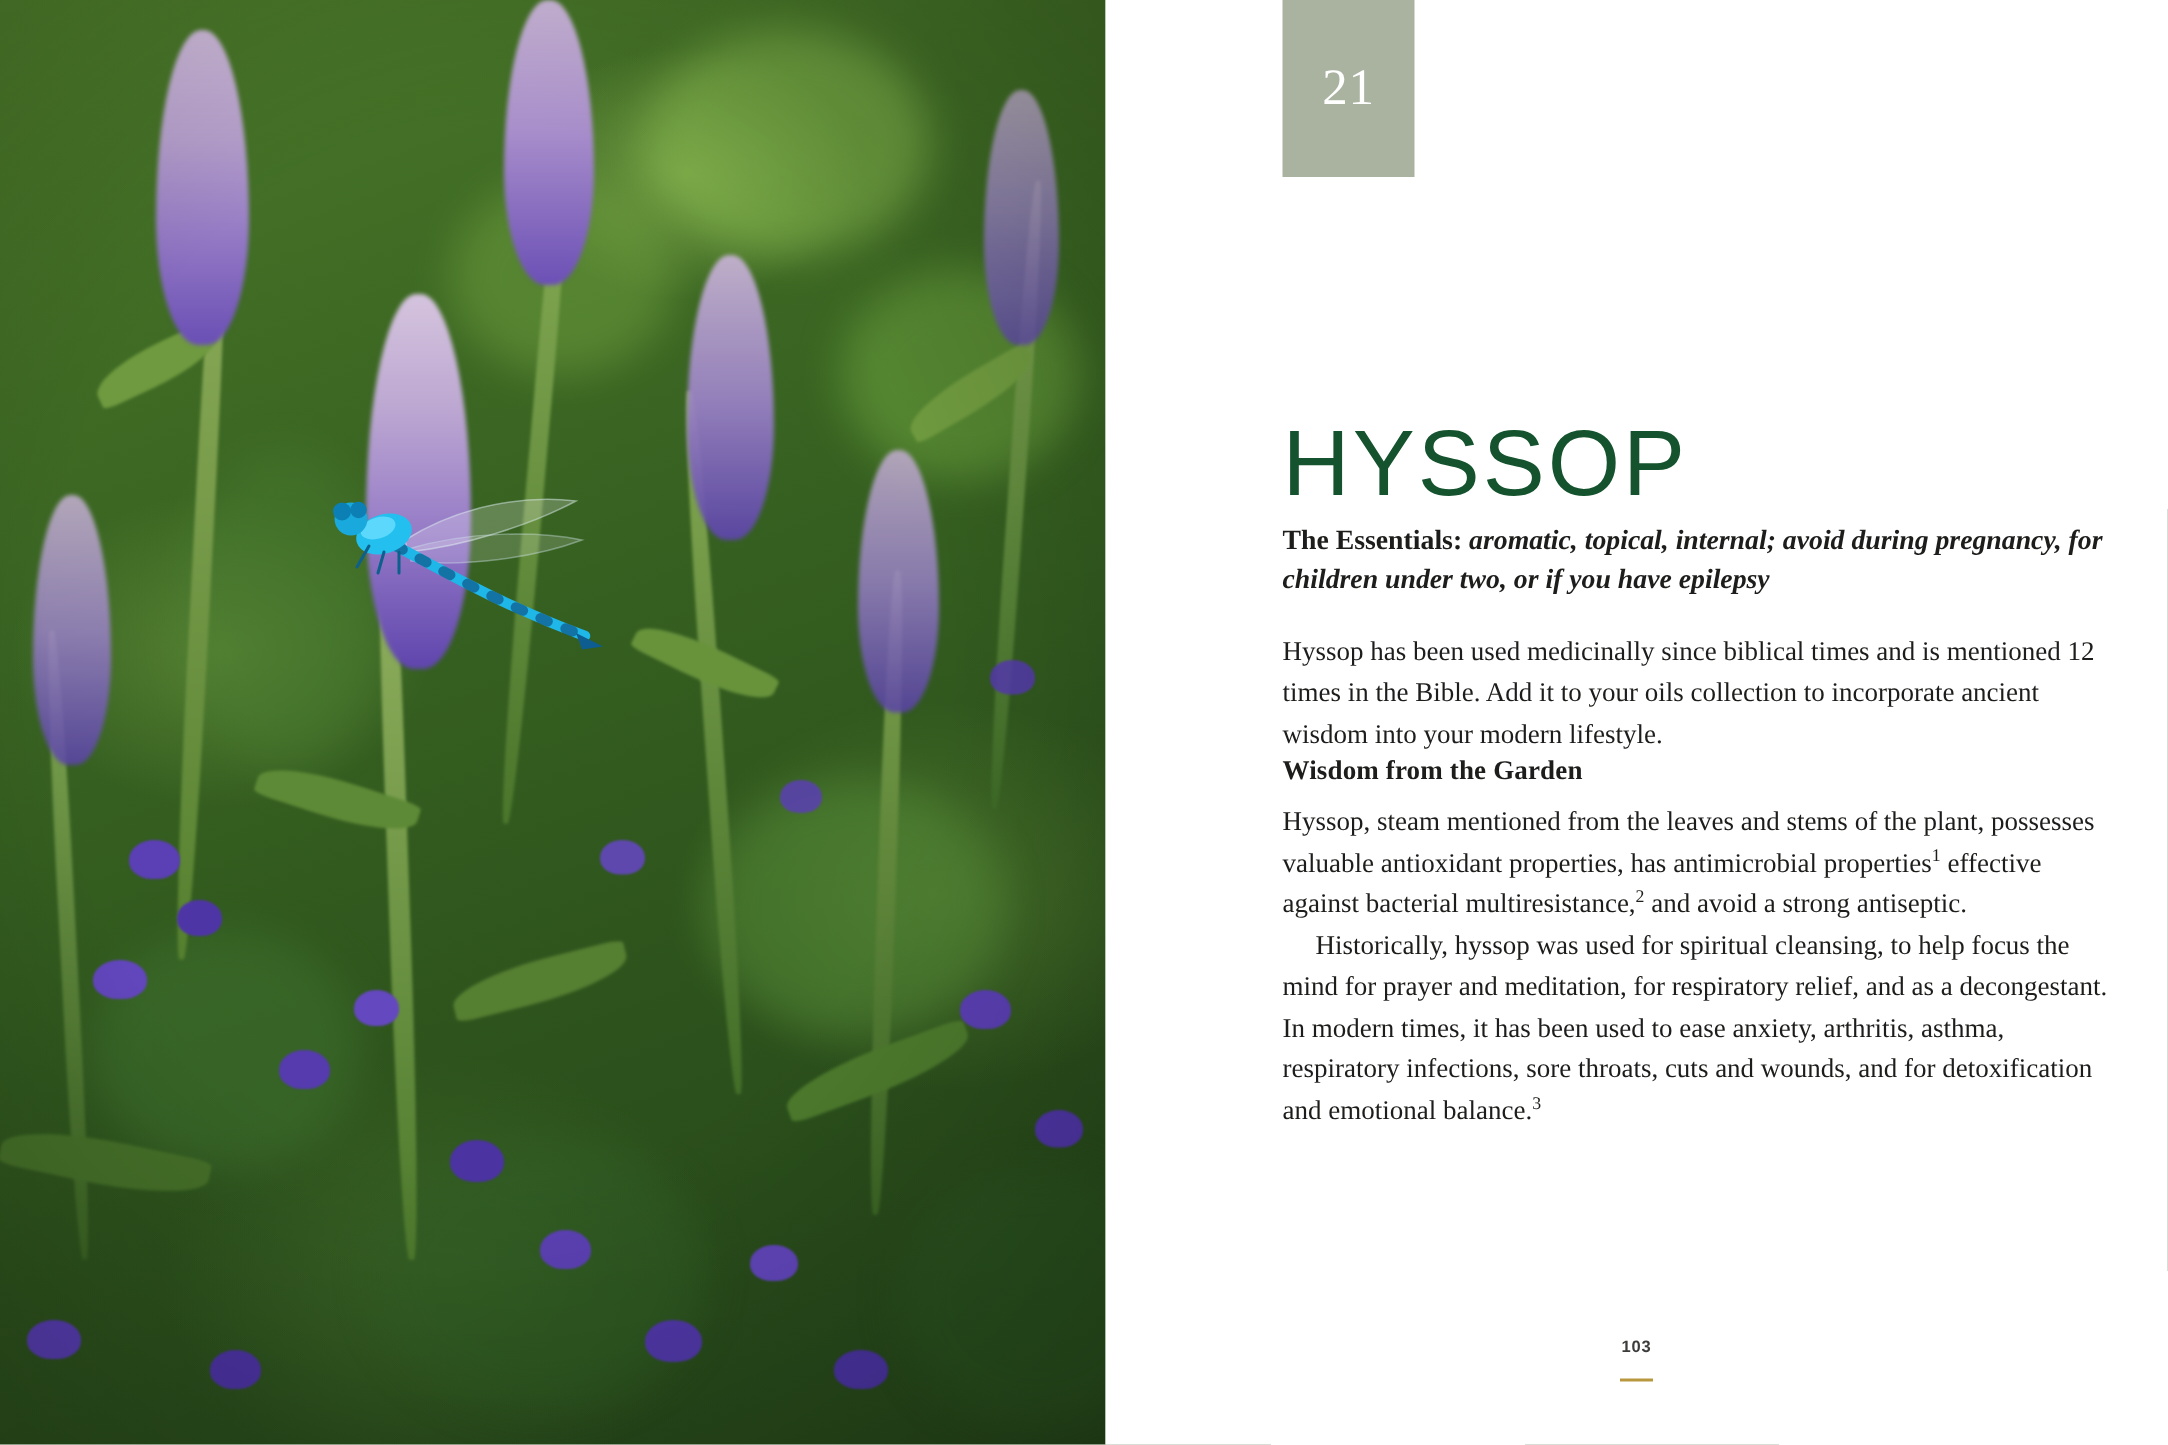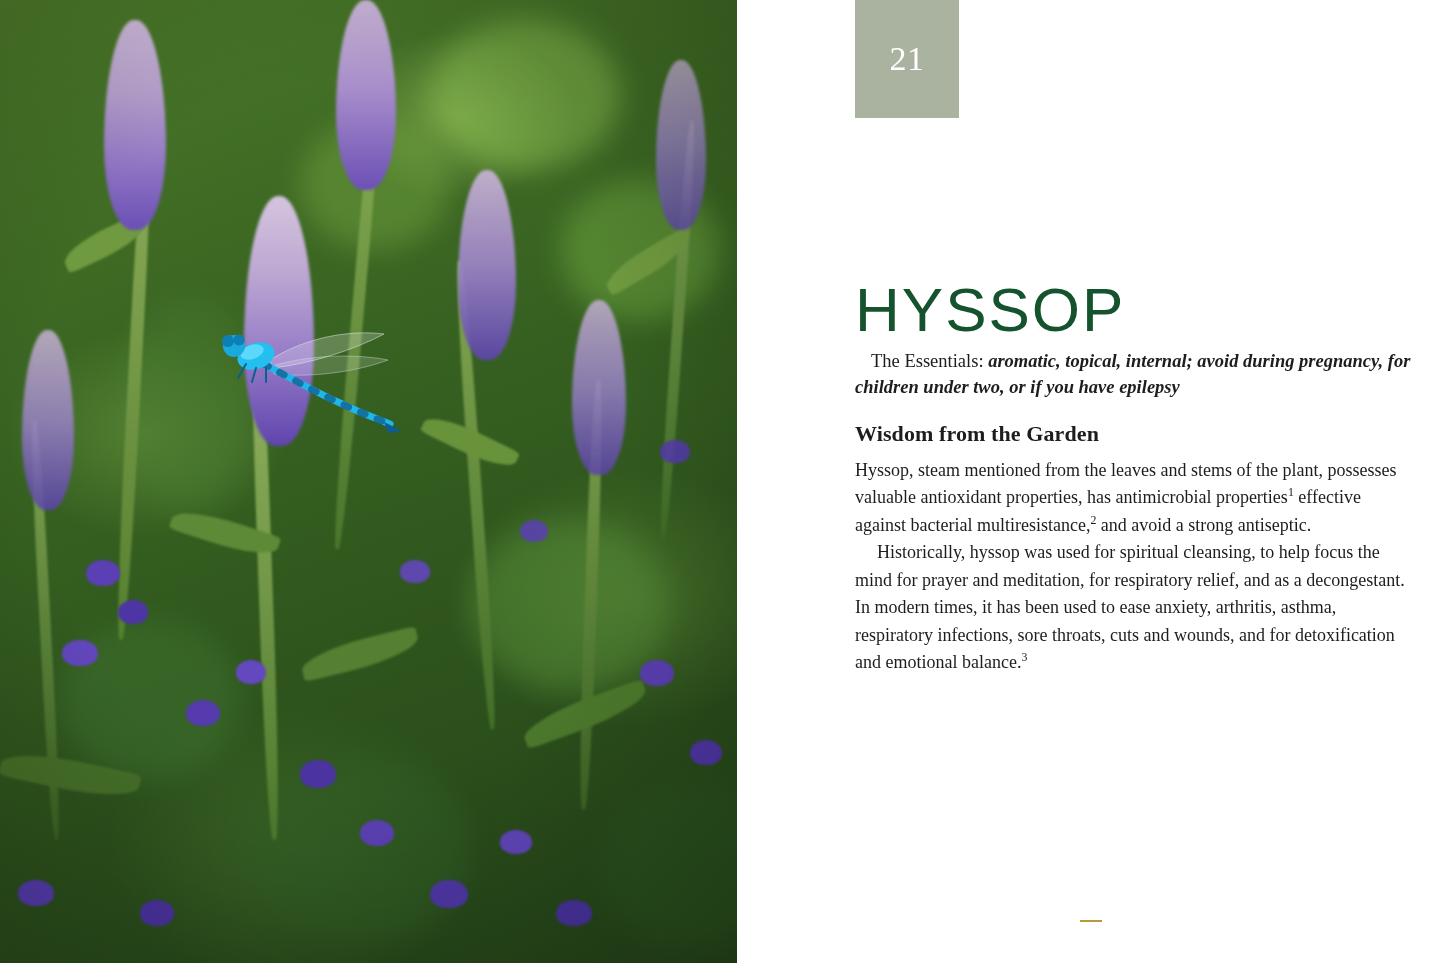--- a/index.html
+++ b/index.html
@@ -86,21 +86,21 @@
   .text-page {
     position: relative;
     width: 708px;
     height: 963px;
     background: #ffffff;
   }
   .chapter-tab {
     position: absolute;
     left: 118px;
     top: 0;
-    width: 104px;
+    width: 88px;
     height: 118px;
     background: #a9b3a0;
     display: flex;
     align-items: center;
     justify-content: center;
   }
   .chapter-tab .num {
     font-family: "Liberation Serif", serif;
     font-size: 34px;
     color: #ffffff;
@@ -123,22 +123,21 @@
     width: 560px;
   }
   .essentials {
     font-family: "Liberation Serif", serif;
     font-size: 18.5px;
     line-height: 1.42;
     color: #1d1d1b;
     margin: 0 0 20px 0;
   }
   .essentials .lead {
-    font-weight: normal;
-    margin-left: 16px;
+    font-weight: bold;
   }
   .essentials .ital {
     font-weight: bold;
     font-style: italic;
   }
   p.para {
     font-family: "Liberation Serif", serif;
     font-size: 18px;
     line-height: 1.53;
     margin: 0;
@@ -146,21 +145,21 @@
   }
   p.para.indent {
     text-indent: 22px;
   }
   .intro {
     margin-bottom: 26px;
   }
   .subhead {
     font-family: "Liberation Serif", serif;
     font-weight: bold;
-    font-size: 22px;
+    font-size: 18px;
     margin: 0 0 10px 0;
     color: #1d1d1b;
     letter-spacing: 0.1px;
   }
   sup {
     font-size: 0.66em;
     vertical-align: super;
     line-height: 0;
   }
   .folio {
@@ -277,30 +276,32 @@
     </div>
 
     <h1 class="chapter-title">HYSSOP</h1>
 
     <div class="body-col">
 
       <p class="essentials">
         <span class="lead">The Essentials:</span><span class="ital"> aromatic, topical, internal; avoid during pregnancy, for children under two, or if you have epilepsy</span>
       </p>
 
+      <p class="para intro">Hyssop has been used medicinally since biblical times and is mentioned 12 times in the Bible. Add it to your oils collection to incorporate ancient wisdom into your modern lifestyle.</p>
 
       <h2 class="subhead">Wisdom from the Garden</h2>
 
       <div>
         <p class="para">
           <span>Hyssop, steam mentioned from the leaves and stems of the plant, possesses valuable antioxidant properties, has antimicrobial properties</span><sup>1</sup><span> effective against bacterial multiresistance,</span><sup>2</sup><span> and avoid a strong antiseptic.</span>
         </p>
         <p class="para indent">
           <span>Historically, hyssop was used for spiritual cleansing, to help focus the mind for prayer and meditation, for respiratory relief, and as a decongestant. In modern times, it has been used to ease anxiety, arthritis, asthma, respiratory infections, sore throats, cuts and wounds, and for detoxification and emotional balance.</span><sup>3</sup>
         </p>
       </div>
     </div>
 
     <div class="folio">
+      <span class="num">103</span>
       <span class="rule"></span>
     </div>
   </div>
 </div>
 
 </body></html>

